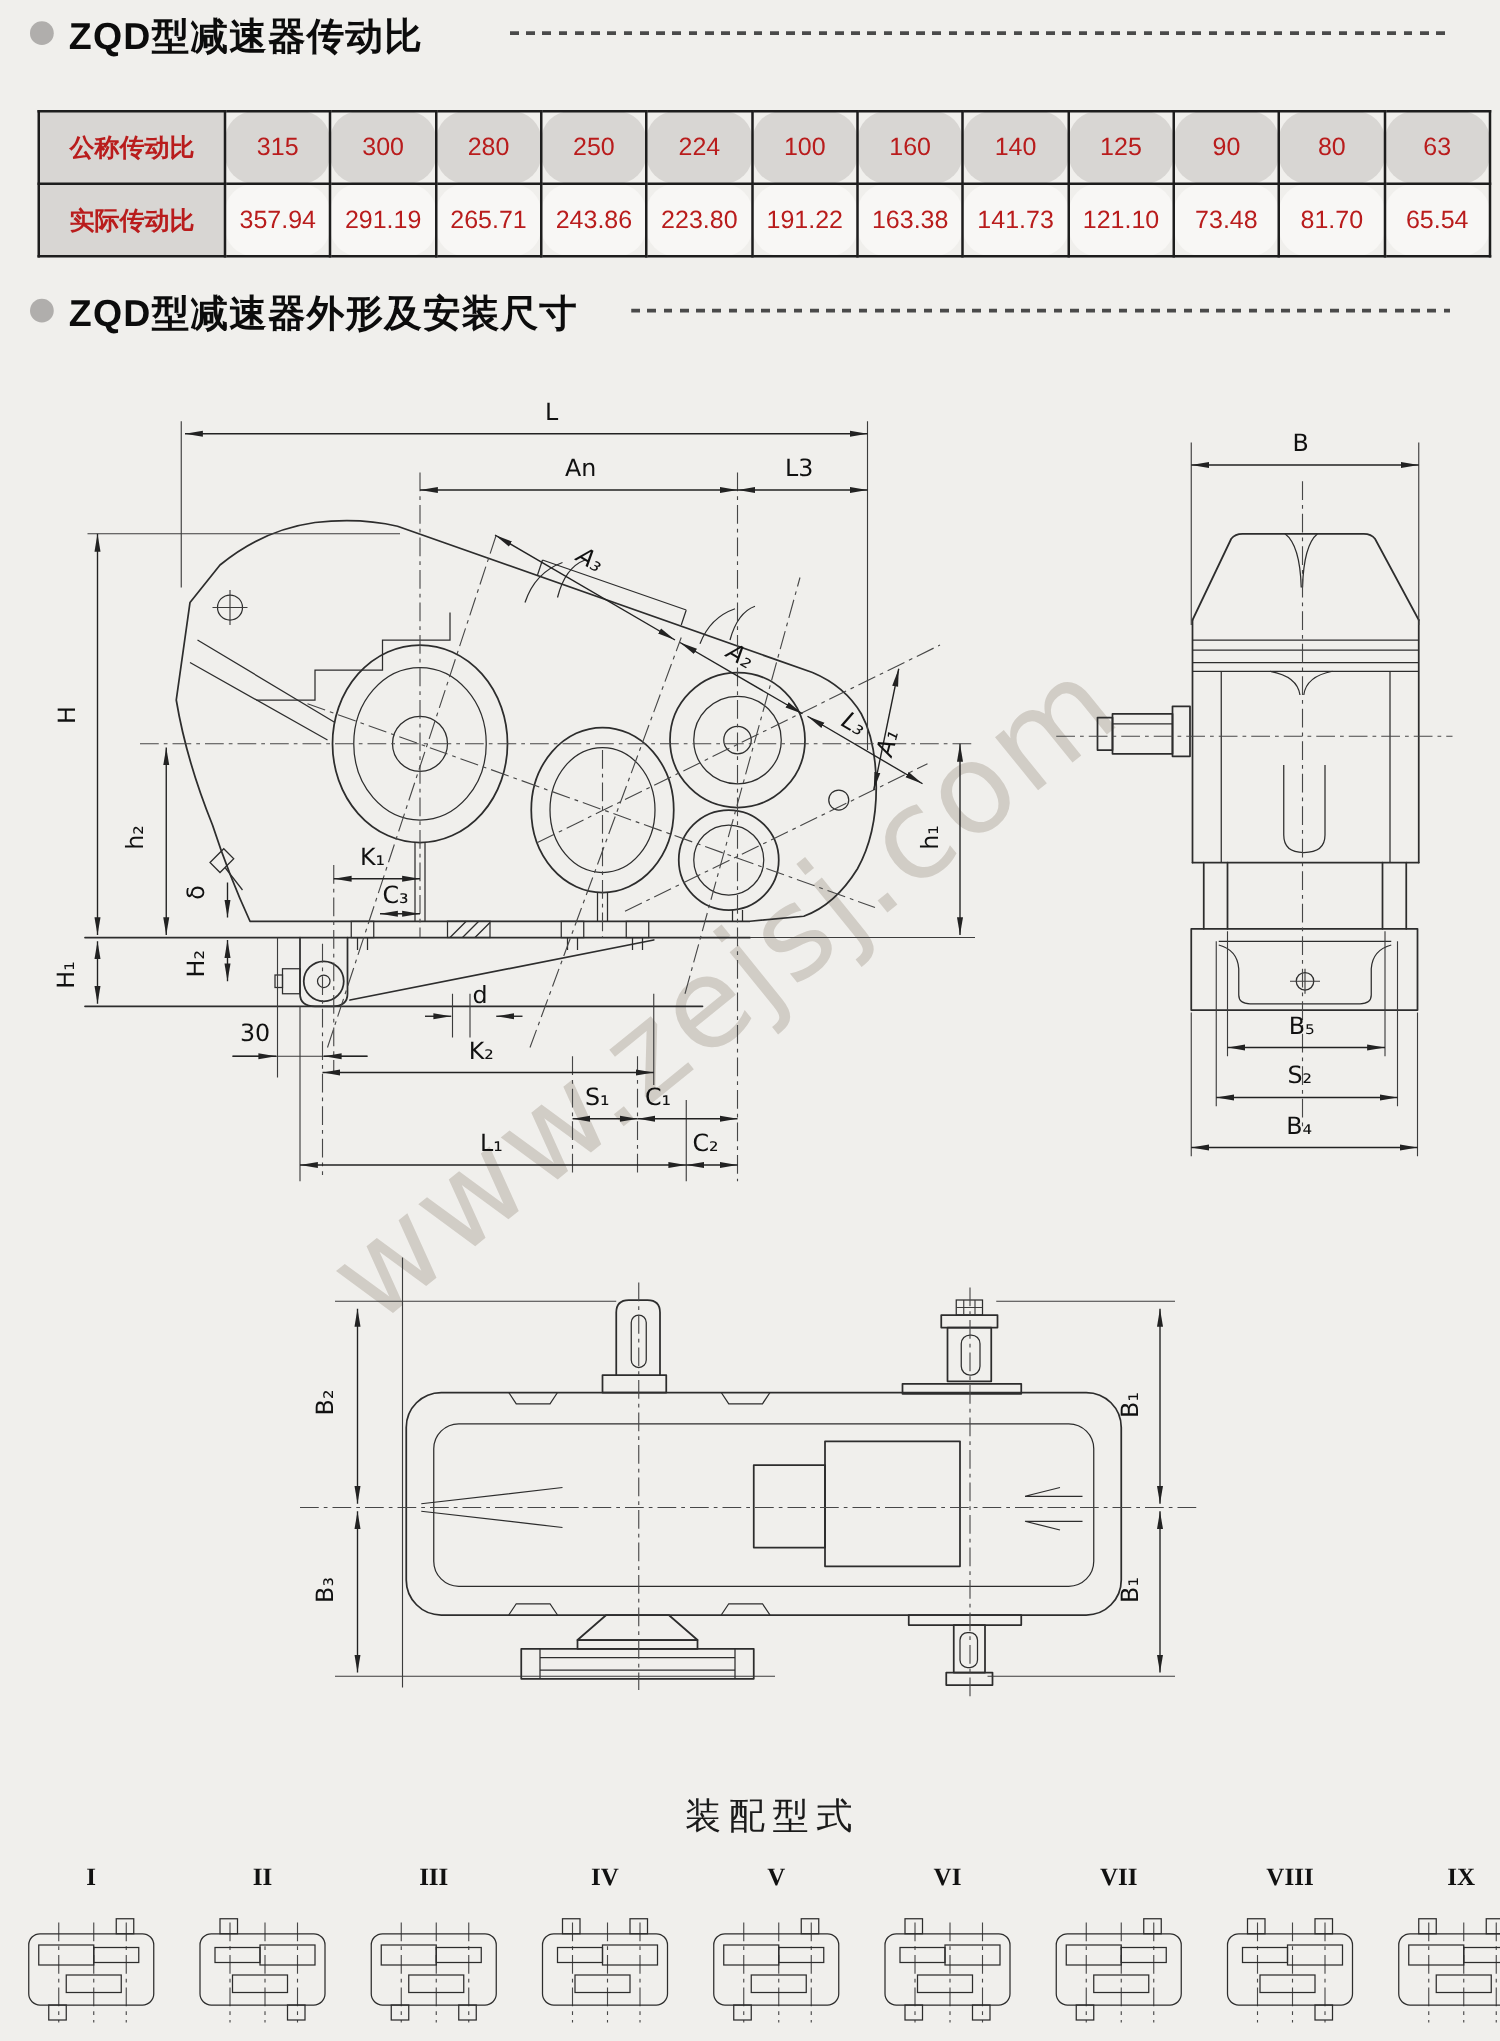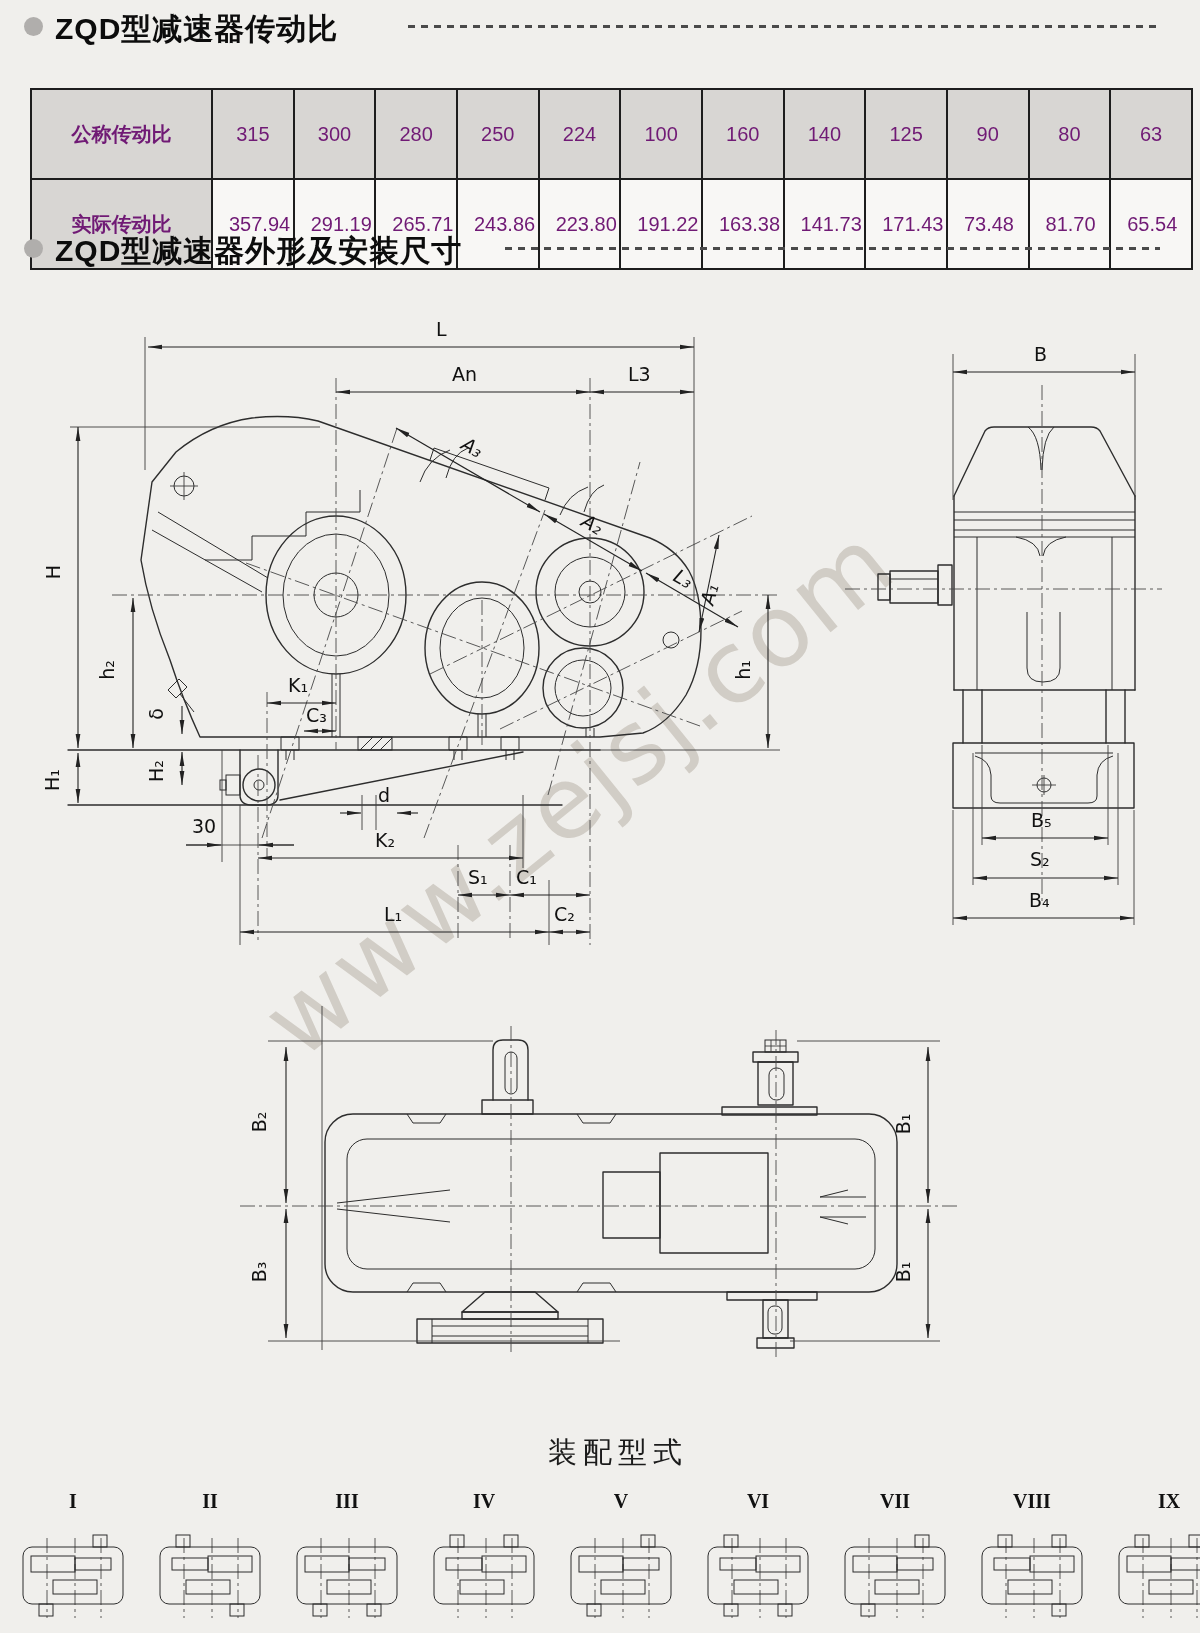--- a/index.html
+++ b/index.html
@@ -4,23 +4,23 @@
 <style>
   html,body{margin:0;padding:0;background:#e7e6e3;}
   .page{position:relative;width:1200px;height:1633px;background:#f0efec;overflow:hidden;
         font-family:"Liberation Sans",sans-serif;}
   .bullet{position:absolute;width:19px;height:19px;border-radius:50%;background:#b0aeac;}
   .sec-title{position:absolute;font-size:30px;font-weight:bold;color:#0c0c0c;letter-spacing:1px;
         font-family:"Liberation Sans",sans-serif;white-space:nowrap;text-align:center;}
   .dash{position:absolute;height:3px;background:repeating-linear-gradient(90deg,#4a4a4a 0 7px,transparent 7px 13px);}
   table.ratio{position:absolute;left:30px;top:88px;width:1163px;border-collapse:collapse;table-layout:fixed;}
   table.ratio th,table.ratio td{border:2px solid #1d1d1d;height:56px;text-align:center;
-        color:#701a75;padding:16px;font-family:"Liberation Sans",sans-serif;}
+        color:#b91c1c;padding:0;font-family:"Liberation Sans",sans-serif;}
   table.ratio th{background:#d8d6d3;width:147px;font-size:20px;font-weight:600;}
-  table.ratio td{background:#f8f7f5;font-size:20px;font-weight:400;}
+  table.ratio td{background:#f8f7f5;font-size:20px;font-weight:400;border-radius:23px;}
   table.ratio tr.gray td{background:#d8d6d3;}
   svg.drw{position:absolute;left:0;top:0;}
   .ln{fill:none;stroke:#2d2d2d;stroke-width:1.4;stroke-linejoin:round;stroke-linecap:round;}
   .lt{fill:none;stroke:#2d2d2d;stroke-width:1;}
   .ext{fill:none;stroke:#3c3c3c;stroke-width:.9;}
   .cl{fill:none;stroke:#474747;stroke-width:.9;stroke-dasharray:15 4 3 4;}
   .dim{fill:none;stroke:#222;stroke-width:1.1;marker-start:url(#mS);marker-end:url(#mE);}
   .dimE{fill:none;stroke:#222;stroke-width:1.1;marker-end:url(#mE);}
   .hat{fill:none;stroke:#2d2d2d;stroke-width:1;}
   .lb{font:19px "DejaVu Sans",sans-serif;fill:#111;}
@@ -354,21 +354,21 @@
       <tr>
         <th>实际传动比</th>
       <td>357.94</td>
           <td>291.19</td>
           <td>265.71</td>
           <td>243.86</td>
           <td>223.80</td>
           <td>191.22</td>
           <td>163.38</td>
           <td>141.73</td>
-          <td>171.43</td>
+          <td>121.10</td>
           <td>73.48</td>
           <td>81.70</td>
           <td>65.54</td>
         </tr>
     </tbody>
   </table>
 
   <span class="bullet" style="left:24px;top:239px;"></span>
   <div class="sec-title" style="left:55px;top:231px;">ZQD型减速器外形及安装尺寸</div>
   <div class="dash" style="left:505px;top:247px;width:655px;"></div>

